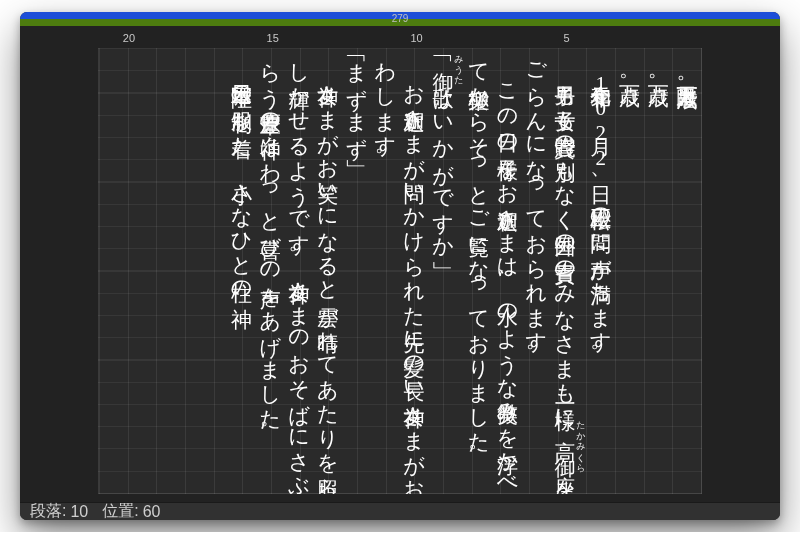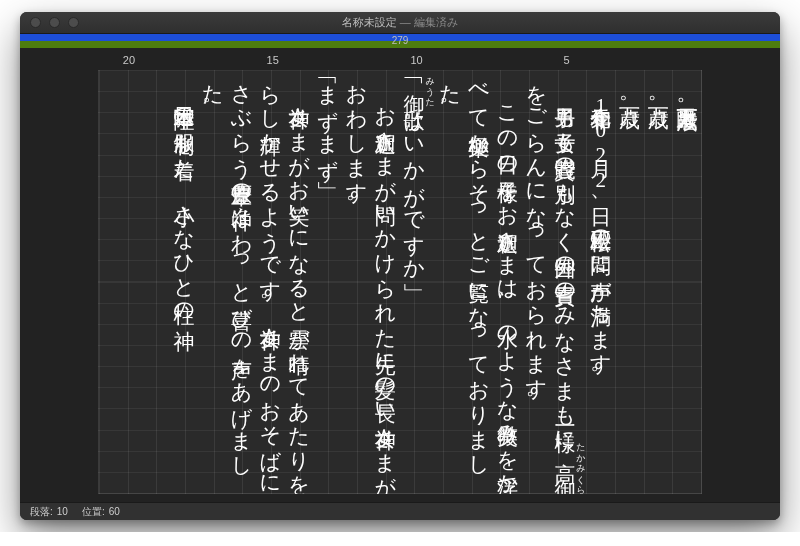--- a/index.html
+++ b/index.html
@@ -100,45 +100,33 @@
     overflow: hidden;
     padding-right: 1px;
   }
   .text p { margin: 0; }
   .text rt { font-size: 9px; color: #eee; }
   
   .sbar {
     height: 18px;
     background: #313131;
     border-top: 1px solid #1a1a1a;
-    font-size: 10px;
+    font-size: 16px;
     color: #cfcfcf;
     display: flex;
     align-items: center;
     padding: 0 10px;
     gap: 4px;
   }
 </style>
 </head>
 <body>
 
 <div class="window">
 
-  <div class="tbar">
-    <div class="traffic">
-      <span></span>
-      <span></span>
-      <span></span>
-    </div>
-    <div class="title">
-      <span>名称未設定</span>
-      <span class="sub"> — </span>
-      <span class="sub">編集済み</span>
-    </div>
-  </div>
 
   <div class="ruler-bar">
     <span>279</span>
   </div>
 
   <div class="page-wrap">
     <div class="ruler-top" id="ruler-top">
         <span class="rnum" style="right: 21.4286%;">5</span>
         <span class="rnum" style="right: 45.2381%;">10</span>
         <span class="rnum" style="right: 69.0476%; text-align: right;">15</span>

